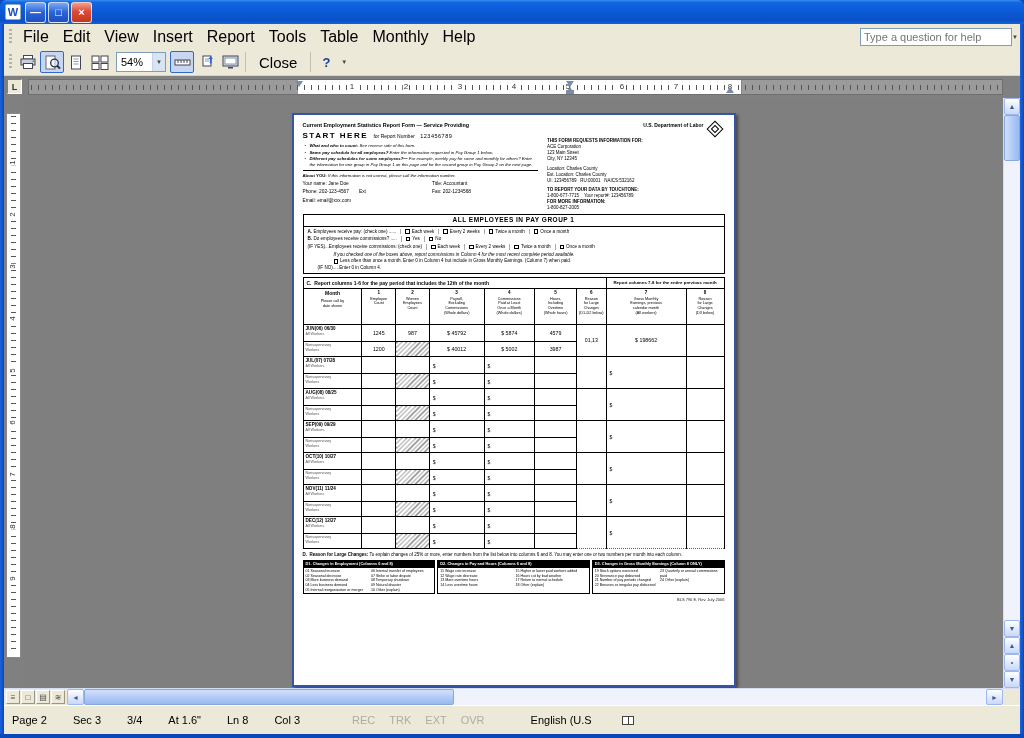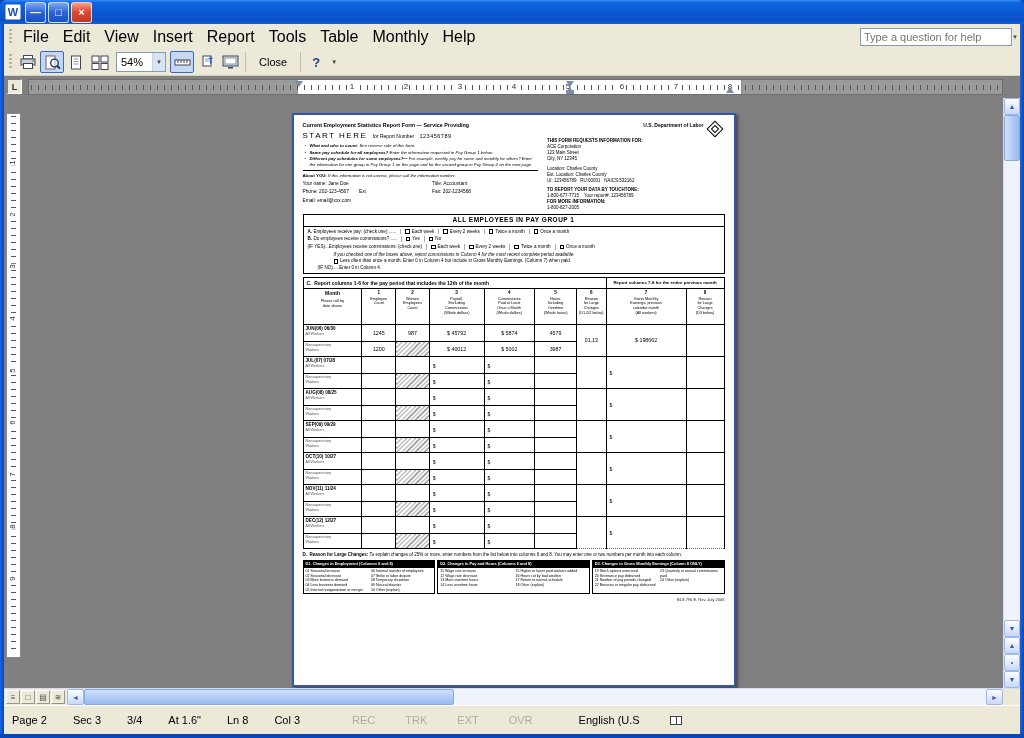--- a/index.html
+++ b/index.html
@@ -26,21 +26,21 @@
 .menubar{height:25px;flex:0 0 25px;display:flex;align-items:center;padding:0 4px;background:#ece9d8}
 .grip{width:3px;height:16px;margin:0 4px 0 1px;background:repeating-linear-gradient(180deg,#b8b4a4 0 2px,transparent 2px 4px)}
 .menu-item{font-size:16px;padding:3px 7px;color:#000;white-space:nowrap}
 .question-box{margin-left:auto;margin-right:4px;width:152px;height:18px;background:#fff;border:1px solid #7f9db9;display:flex;align-items:center}
 .question-box input{flex:1;border:none;outline:none;font-size:11px;color:#808080;padding:0 3px;font-family:"Liberation Sans",sans-serif;background:transparent}
 .qb-arrow{font-size:6px;color:#444;padding:0 3px}
 
 .toolbar{height:27px;flex:0 0 27px;display:flex;align-items:center;padding:0 4px;background:#ece9d8;border-bottom:1px solid #d6d2c2}
 .tbtn{height:22px;min-width:24px;display:flex;align-items:center;justify-content:center;border:1px solid transparent;border-radius:2px;background:transparent;font-family:"Liberation Sans",sans-serif}
 .tbtn.active{background:#c8d6f2;border-color:#316ac5}
-.tbtn.text{padding:0 9px;font-size:11px;color:#000}
+.tbtn.text{padding:0 9px;font-size:15px;color:#000}
 .tsep{width:1px;height:20px;background:#c3c0b0;margin:0 3px}
 .zoom-box{width:50px;height:20px;background:#fff;border:1px solid #7f9db9;display:flex;align-items:center;margin:0 4px;font-size:11px}
 .zoom-box .zv{flex:1;padding-left:4px}
 .zoom-box .qb-arrow{border-left:1px solid #c5d4ec;height:100%;display:flex;align-items:center;background:#d9e4f3}
 .help-q{color:#1b3f91;font-weight:bold;font-size:13px}
 
 .viewport{flex:1;display:flex;flex-direction:column;background:#808080;min-height:0}
 .ruler-row{height:22px;flex:0 0 22px;display:flex;position:relative}
 .tab-selector{width:15px;height:15px;margin:3px 2px 0 3px;background:#ece9d8;border-top:1px solid #808080;border-left:1px solid #808080;border-bottom:1px solid #fff;border-right:1px solid #fff;display:flex;align-items:center;justify-content:center;font-size:9px;font-weight:bold;color:#333}
 .h-ruler{position:absolute;left:24px;right:17px;top:3px;height:16px;background:#9a9a9a;border:1px solid #6e6e6e}
@@ -71,36 +71,36 @@
 .vb{width:14px;height:14px;display:flex;align-items:center;justify-content:center;font-size:8px;color:#444;background:#ece9d8;
   border-top:1px solid #fff;border-left:1px solid #fff;border-bottom:1px solid #9a9684;border-right:1px solid #9a9684}
 .hs-btn{width:17px;flex:0 0 17px;display:flex;align-items:center;justify-content:center;font-size:7px;color:#3a5a9b;
   background:linear-gradient(180deg,#fdfefe,#c9d8f8);border:1px solid #9cb8ee;border-radius:2px}
 .hs-thumb{width:370px;background:linear-gradient(180deg,#cfe0fd,#98b9f0);border:1px solid #86a7e0;border-radius:2px}
 .hs-track{flex:1}
 .hs-corner{width:17px;background:#ece9d8}
 
 .statusbar{height:29px;flex:0 0 29px;background:#ece9d8;border-top:1px solid #fff;display:flex;align-items:center;font-size:11px;color:#000;padding:0 8px;white-space:nowrap}
 .sb-seg{margin-right:26px}
-.sb-modes{display:flex;gap:30px;margin-left:26px;color:#b0aca0}
+.sb-modes{display:flex;gap:14px;margin-left:26px;color:#b0aca0}
 .sb-lang{margin-left:46px}
 .book-icon{width:12px;height:9px;background:#fff;border:1px solid #444;margin-left:30px;position:relative}
 .book-icon::after{content:"";position:absolute;left:50%;top:0;bottom:0;width:1px;background:#444}
 
 .page{width:444px;height:574px;margin-top:15px;background:#fff;border:2px solid #3355a4;box-shadow:2px 2px 3px rgba(0,0,0,.45);
   padding:7px 9px 4px;color:#000;font-size:5px;line-height:1.25;overflow:hidden}
 .bold{font-weight:bold}
 .pre{white-space:pre-line}
 
 .form-top{display:flex}
 .ft-left{width:57%;padding-right:5px}
 .ft-right{width:43%;font-size:4.5px;padding-left:4px}
 .form-title{font-size:5.4px;font-weight:bold;margin-bottom:2px}
 .start-line{margin:2px 0 2px}
-.start-here{font-size:8px;font-weight:normal;letter-spacing:1.5px;margin-right:4px}
+.start-here{font-size:8px;font-weight:bold;letter-spacing:1.5px;margin-right:4px}
 .for-report{font-size:5px}
 .report-number{font-size:5.5px;margin-left:4px;letter-spacing:.5px}
 .bullets{list-style:none;margin:1px 0 3px 2px}
 .bullets li{font-size:4.3px;font-style:italic;margin-bottom:1.5px;padding-left:5px;position:relative}
 .bullets li::before{content:"•";position:absolute;left:0;top:0}
 .about-row{border-top:1px solid #000;padding-top:2px;font-size:4.3px}
 .contact-grid{margin-top:2px;font-size:4.8px}
 .cg-row{display:flex;margin-bottom:2.5px}
 .cg-cell{width:55%}
 .cg-cell.r{width:45%}

